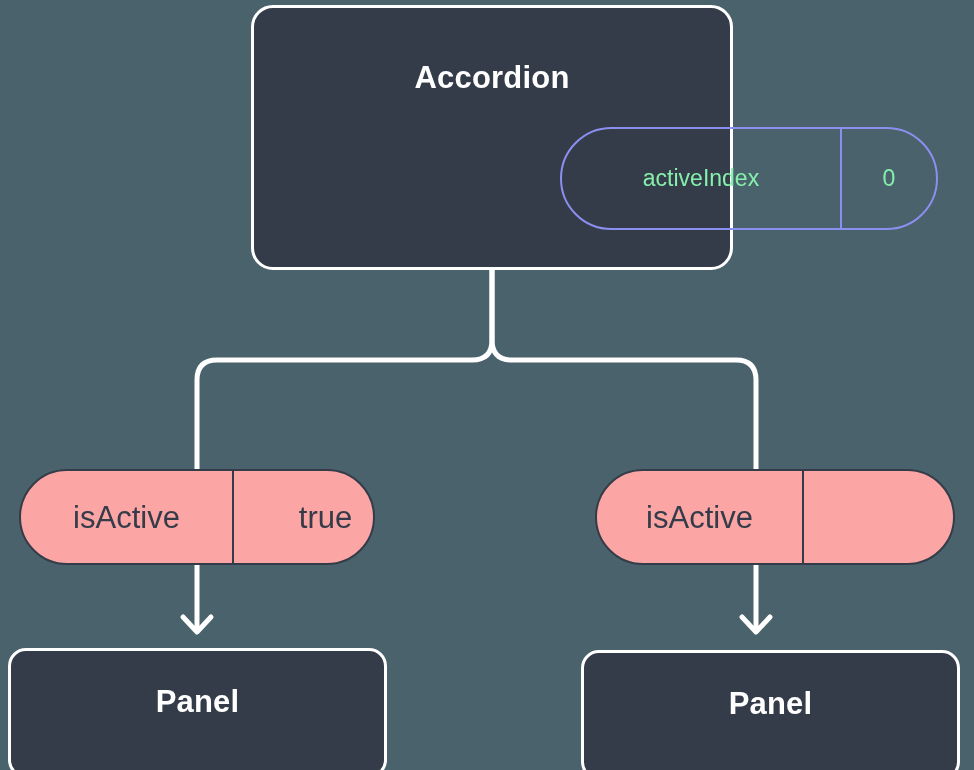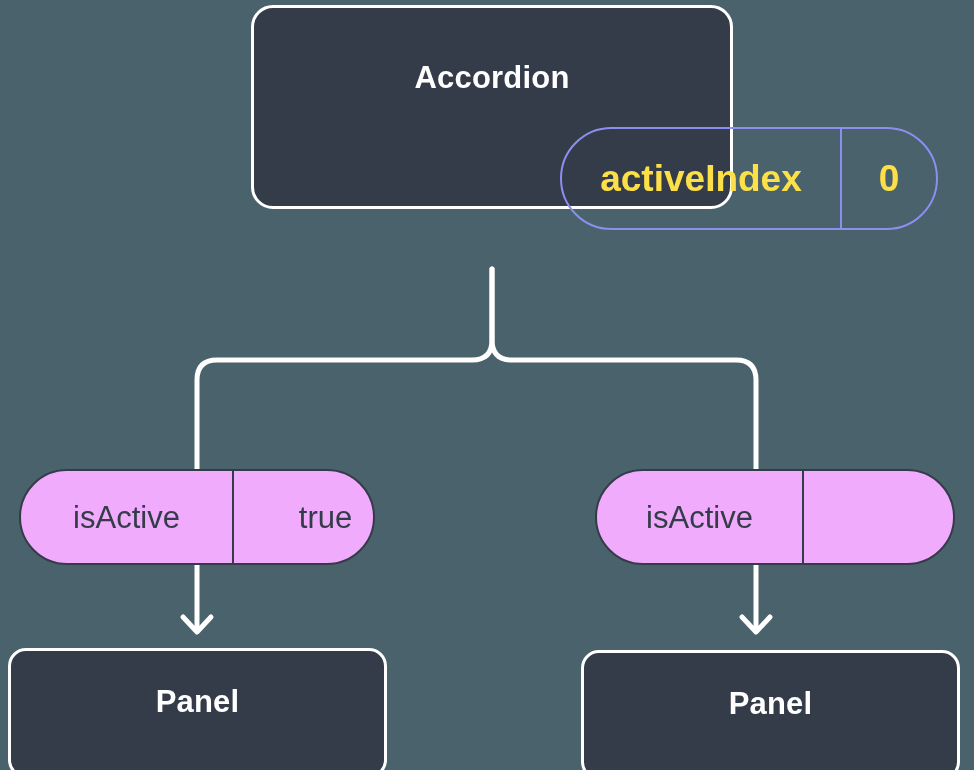--- a/index.html
+++ b/index.html
@@ -35,21 +35,21 @@
     border-radius: 18px;
     box-sizing: border-box;
     display: flex;
     flex-direction: column;
     align-items: center;
   }
   #accordion-card {
     left: 251px;
     top: 5px;
     width: 482px;
-    height: 204px;
+    height: 265px;
     border-radius: 22px;
     justify-content: flex-start;
   }
   .card-title {
     color: #ffffff;
     font-size: 31px;
     font-weight: 700;
     letter-spacing: 0.2px;
     line-height: 1;
   }
@@ -68,39 +68,39 @@
     border-radius: 52px;
     box-sizing: border-box;
     display: flex;
     align-items: stretch;
   }
   .pill-outline .pill-key,
   .pill-outline .pill-val {
     display: flex;
     align-items: center;
     justify-content: center;
-    color: #fde047;
-    font-size: 37px;
-    font-weight: 700;
+    color: #86efac;
+    font-size: 23px;
+    font-weight: 400;
     line-height: 1;
   }
   .pill-outline .pill-key {
     width: 280px;
     border-right: 2px solid #8b8fef;
     box-sizing: border-box;
   }
   .pill-outline .pill-val {
     flex: 1;
   }
 
   
   .pill-filled {
     position: absolute;
     height: 96px;
-    background: #f0abfc;
+    background: #fca5a5;
     border: 2px solid #343b49;
     border-radius: 50px;
     box-sizing: border-box;
     display: flex;
     align-items: stretch;
     overflow: hidden;
   }
   .pill-filled .pill-key,
   .pill-filled .pill-val {
     display: flex;

